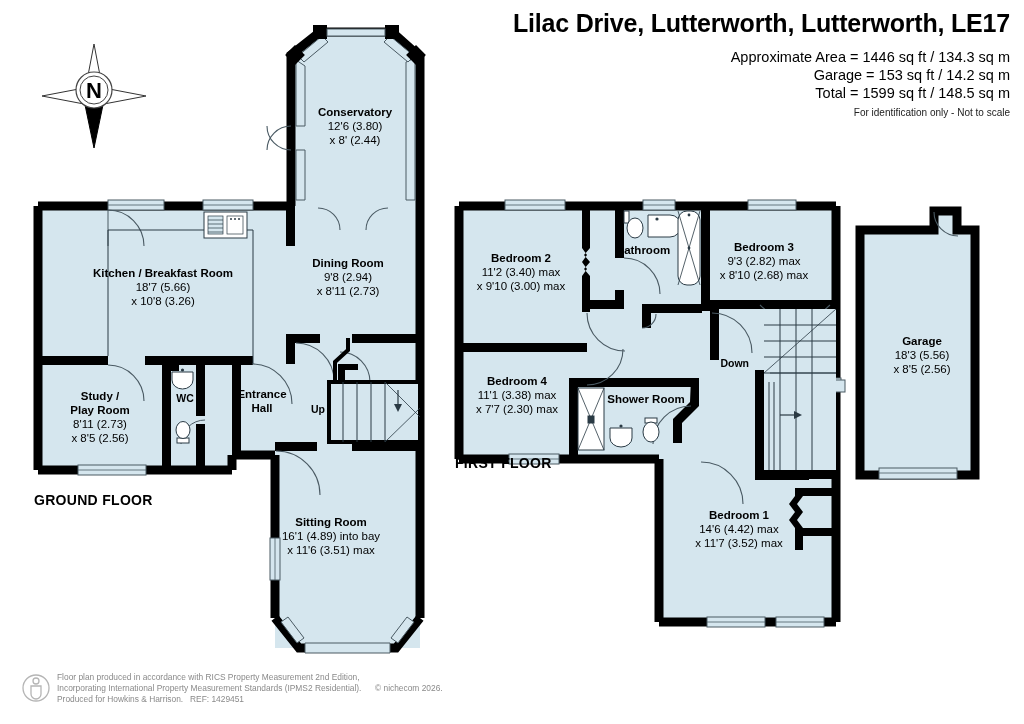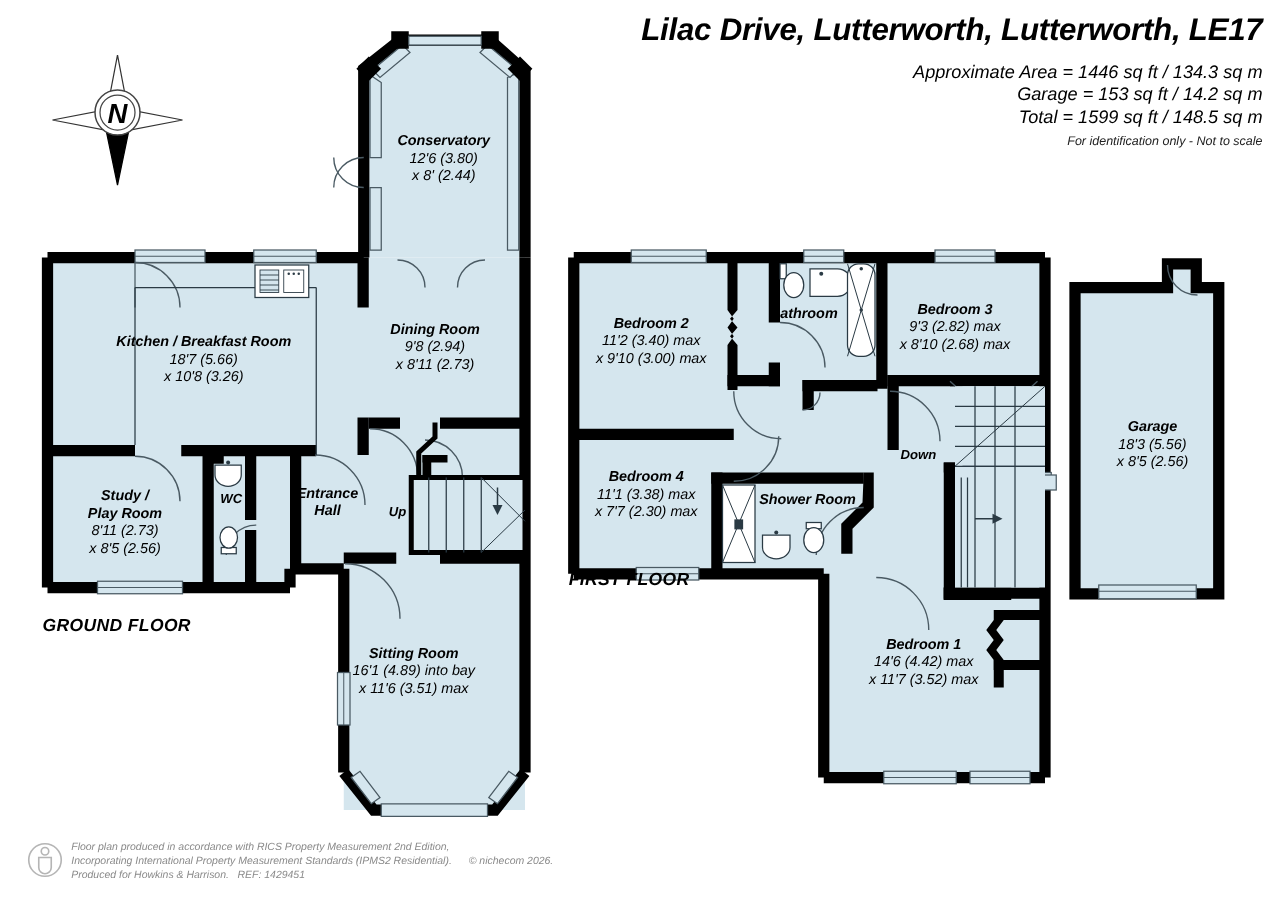--- a/index.html
+++ b/index.html
@@ -14,21 +14,20 @@
     font-family: "Liberation Sans", sans-serif;
     color: #000000;
     position: relative;
     overflow: hidden;
   }
   #plan-root {
     position: absolute;
     left: 0; top: 0;
     width: 1024px;
     height: 724px;
-    font-style: italic;
   }
   .hdr-title {
     font-size: 25px;
     font-weight: bold;
     letter-spacing: -0.2px;
   }
   .hdr-area {
     font-size: 14.5px;
   }
   .hdr-note {

